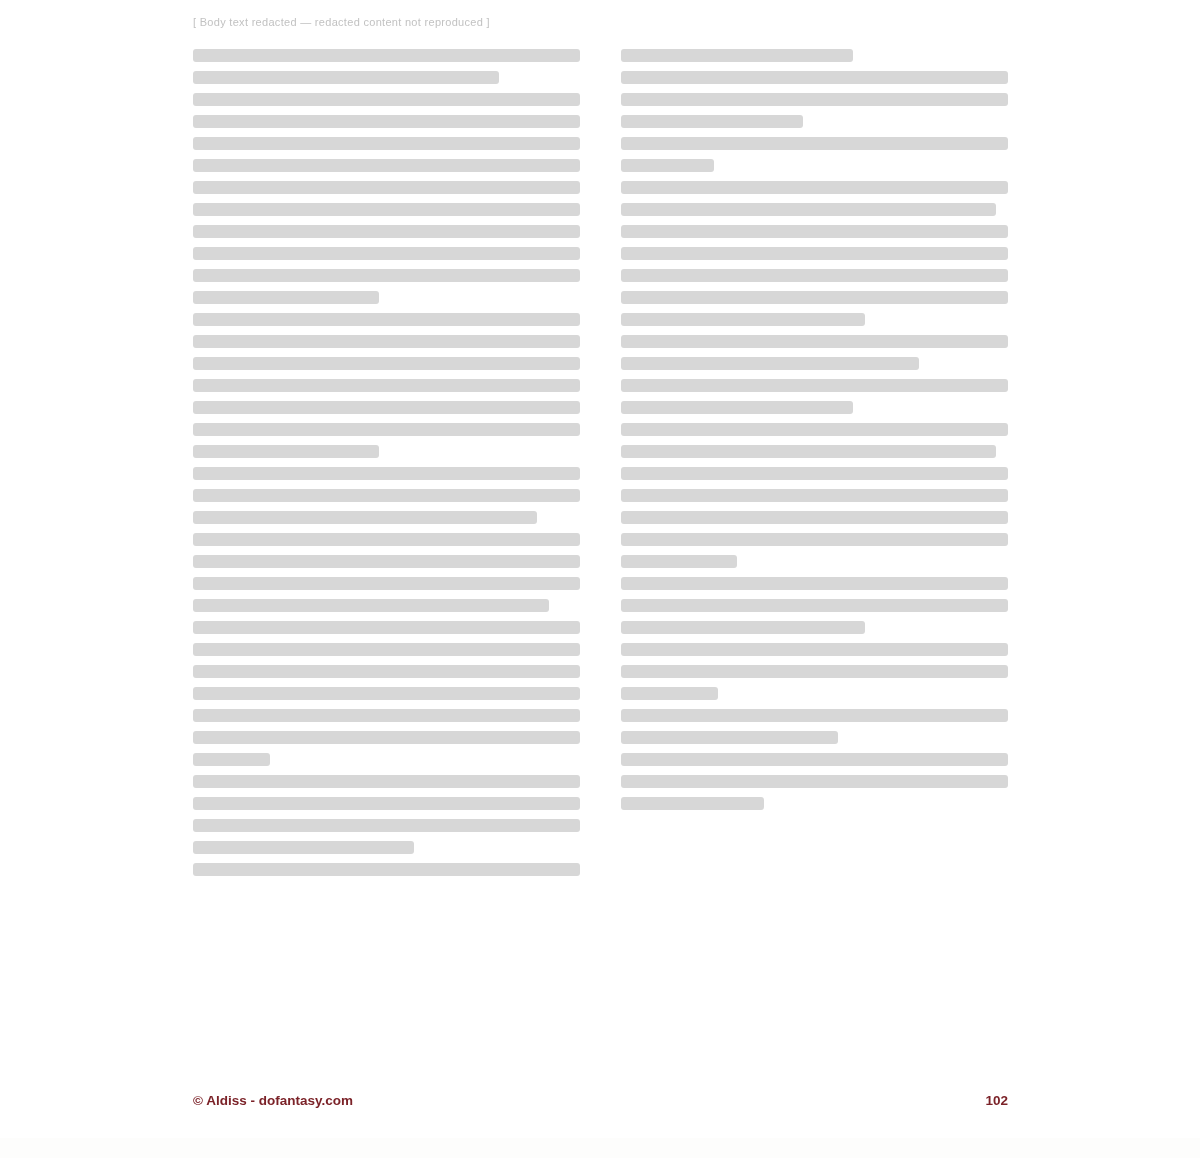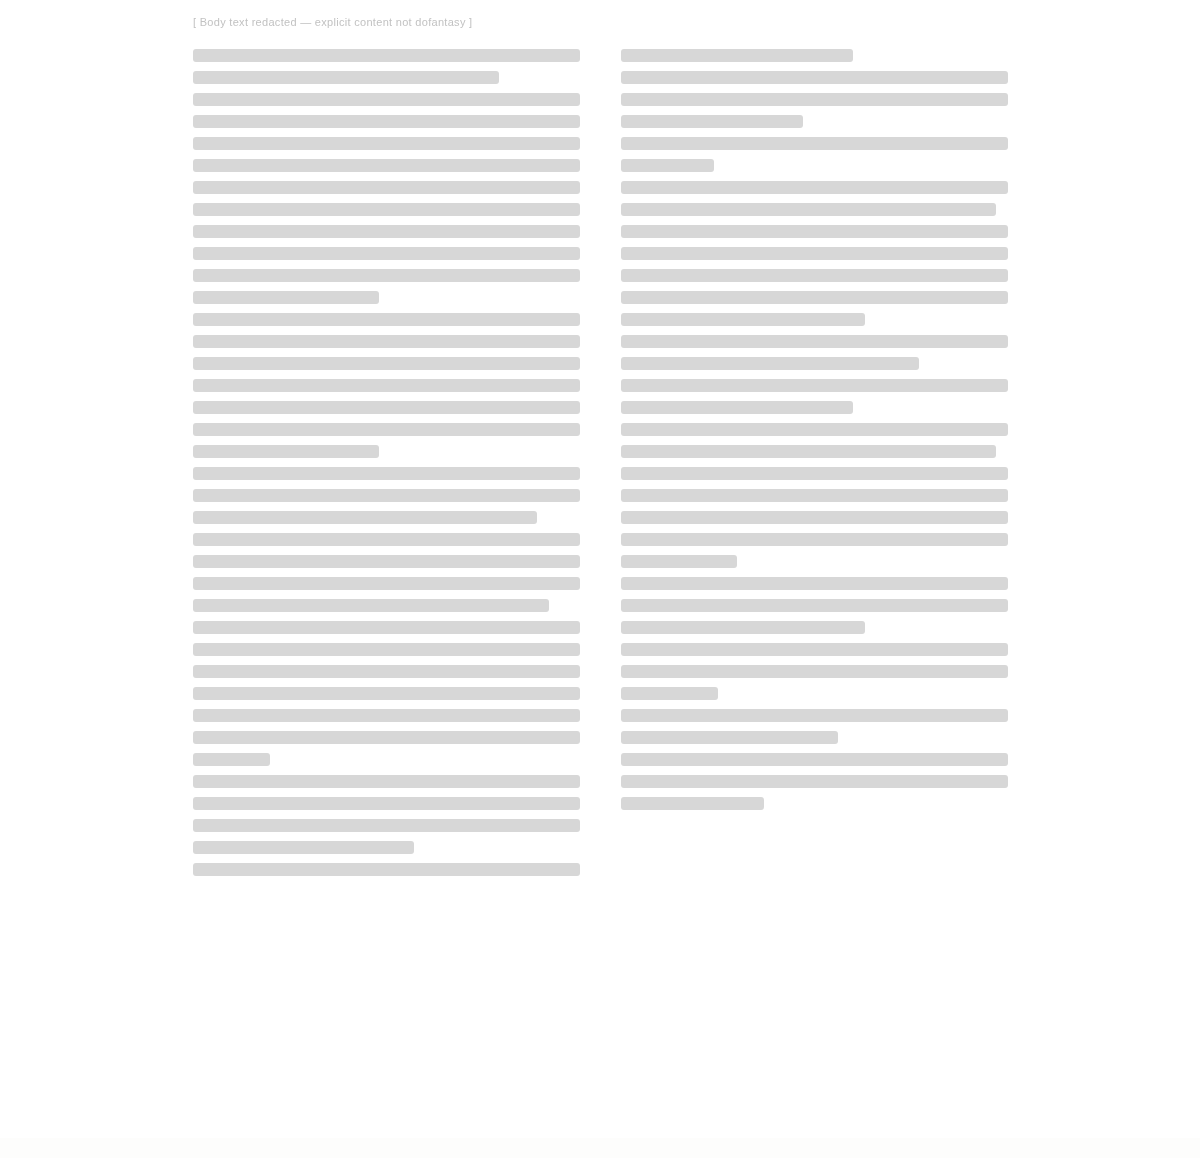--- a/index.html
+++ b/index.html
@@ -66,21 +66,21 @@
     width: 1200px;
     height: 20px;
     background: #fdfdfc;
   }
 </style>
 </head>
 <body>
 
 <div class="page">
 
-  <div class="redaction-notice">[ Body text redacted — explicit content not dofantasy ]</div>
+  <div class="redaction-notice">[ Body text redacted — redacted content not reproduced ]</div>
 
   <div class="columns">
     <div class="col" id="col-left">
         <div class="para">
           <div class="line" style="width: 100%;"></div>
           <div class="line" style="width: 79%;"></div>
         </div>
         <div class="para">
           <div class="line" style="width: 100%;"></div>
           <div class="line" style="width: 100%;"></div>
@@ -190,16 +190,20 @@
           <div class="line" style="width: 56%;"></div>
         </div>
         <div class="para">
           <div class="line" style="width: 100%;"></div>
           <div class="line" style="width: 100%;"></div>
           <div class="line" style="width: 37%;"></div>
         </div>
       </div>
   </div>
 
+  <div class="footer">
+    <span>© Aldiss - dofantasy.com</span>
+    <span>102</span>
+  </div>
 
   <div class="scan-artifact-strip"></div>
 
 </div>
 
 </body></html>

